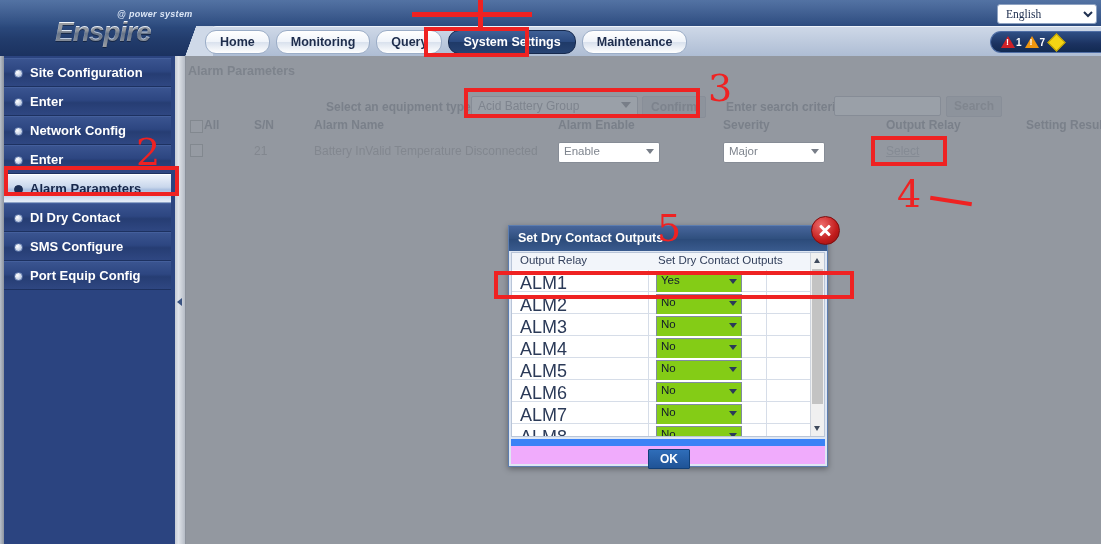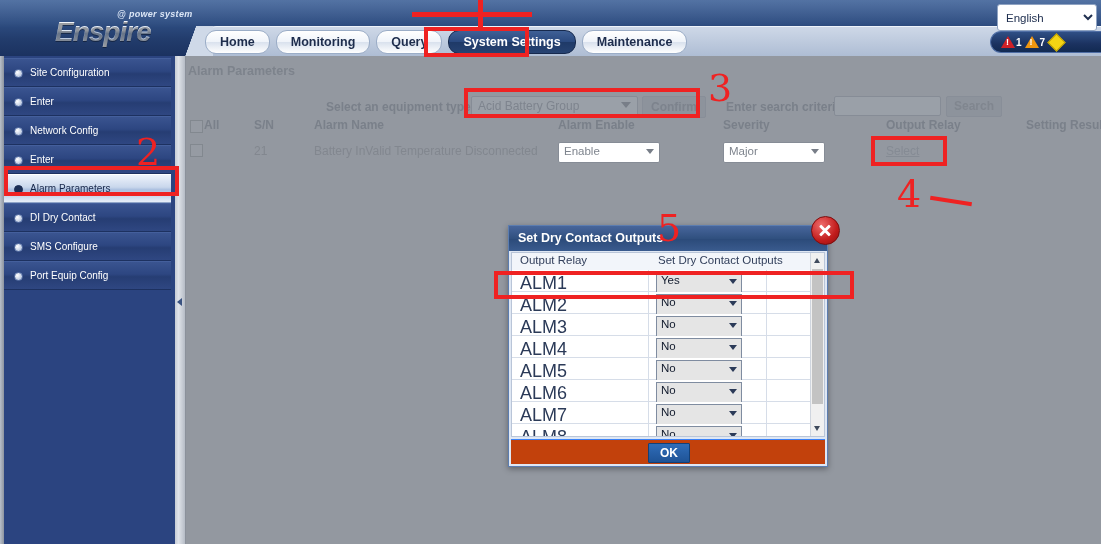--- a/index.html
+++ b/index.html
@@ -64,22 +64,22 @@
     background:linear-gradient(180deg,#3f6096 0%,#2b4a80 48%,#1f3a६8 52%,#274372 100%);
     background:linear-gradient(180deg,#3f6096 0%,#2b4a80 48%,#1f3a68 52%,#274372 100%);
     color:#ffffff;border:1px solid #16294d;
   }
 
   
   .lang-wrap{
     position:absolute;right:4px;top:4px;width:100px;height:20px;
   }
   .lang-sel{
-    width:100px;height:27px;font-size:11.5px;
-    font-family:Liberation Sans, sans-serif;
+    width:100px;height:20px;font-size:11.5px;
+    font-family:Liberation Serif, serif;
     border:1px solid #8fa3c2;border-radius:3px;
     background:#ffffff;color:#203050;padding:0 4px;
   }
   
   .alarm-capsule{
     position:absolute;right:0;top:31px;height:20px;width:100px;
     border-radius:11px 0 0 11px;
     background:linear-gradient(180deg,#2f4f85 0%,#1b3260 60%,#122murky 100%);
     background:linear-gradient(180deg,#2f4f85 0%,#1b3260 60%,#122a52 100%);
     border:1px solid #4f6ea5;border-right:none;
@@ -103,21 +103,21 @@
   .sidebar{
     position:absolute;left:0;top:56px;width:175px;height:488px;
     background:#2b4480;
     border-right:1px solid #7f8894;
   }
   .side-edge-l{position:absolute;left:0;top:0;width:4px;height:488px;
     background:linear-gradient(90deg,#b9c0ca,#8d949f);}
   .menu{position:absolute;left:4px;top:2px;width:167px;}
   .menu-item{
     position:relative;height:27px;line-height:27px;
-    padding-left:26px;font-size:10px;font-weight:normal;color:#ffffff;
+    padding-left:26px;font-size:13px;font-weight:bold;color:#ffffff;
     background:linear-gradient(180deg,#3a5490 0%,#2d4681 45%,#263d73 55%,#2f4782 100%);
     border-bottom:1px solid #1d3straight;
     border-bottom:1px solid #1d3160;
     border-top:1px solid #445f9c;
     cursor:pointer;white-space:nowrap;
   }
   .menu-item .bullet{
     position:absolute;left:10px;top:10px;width:7px;height:7px;border-radius:50%;
     background:radial-gradient(circle at 35% 35%,#ffffff,#9fb2d4);
     border:1px solid #5b74a8;
@@ -260,21 +260,21 @@
   .grid-head .h1{position:absolute;left:8px;top:1px;}
   .grid-head .h2{position:absolute;left:146px;top:1px;}
   .grid-body{position:absolute;left:0;top:17px;width:300px;height:166px;overflow:hidden;}
   .grow{
     position:relative;height:22px;border-bottom:1px solid #d6dde8;
     box-sizing:border-box;background:#ffffff;
   }
   .grow .nm{position:absolute;left:8px;top:3px;font-size:18px;color:#2b3a58;}
   .grow .dd{
     position:absolute;left:144px;top:2px;width:86px;height:32px;
-    border:1px solid #7f8ca0;background:#e5e5e5;box-sizing:border-box;
+    border:1px solid #7f8ca0;background:#84cc16;box-sizing:border-box;
   }
   .grow .dd .v{position:absolute;left:4px;top:1px;font-size:11.5px;color:#111a2c;}
   .grow .dd .cv{
     position:absolute;right:4px;top:6px;width:0;height:0;
     border-left:4px solid transparent;border-right:4px solid transparent;border-top:5px solid #2b3a58;
   }
   .grow .sep1{position:absolute;left:136px;top:0;width:1px;height:22px;background:#d6dde8;}
   .grow .sep2{position:absolute;left:254px;top:0;width:1px;height:22px;background:#d6dde8;}
 
   .grid-scroll{
@@ -288,21 +288,21 @@
     border-left:3.5px solid transparent;border-right:3.5px solid transparent;border-bottom:5px solid #3f4a5c;
   }
   .gs-dn:after{
     content:"";position:absolute;left:3px;top:4px;width:0;height:0;
     border-left:3.5px solid transparent;border-right:3.5px solid transparent;border-top:5px solid #3f4a5c;
   }
   .gs-thumb{position:absolute;left:1px;top:16px;width:11px;height:135px;background:#c3c3c3;}
 
   .dlg-footer{
     position:absolute;left:2px;top:213px;width:314px;height:25px;
-    background:#c2410c;border-top:1px solid #3b82f6;box-sizing:border-box;
+    background:#f0abfc;border-top:7px solid #3b82f6;box-sizing:border-box;
   }
   .btn-ok{
     position:absolute;left:137px;top:3px;width:40px;height:18px;
     background:linear-gradient(180deg,#2f6db9 0%,#1f5396 100%);
     border:1px solid #124078;color:#ffffff;font-size:12px;font-weight:bold;
     text-align:center;line-height:18px;cursor:pointer;border-radius:1px;
   }
 
   
   .ann{position:absolute;pointer-events:none;}

